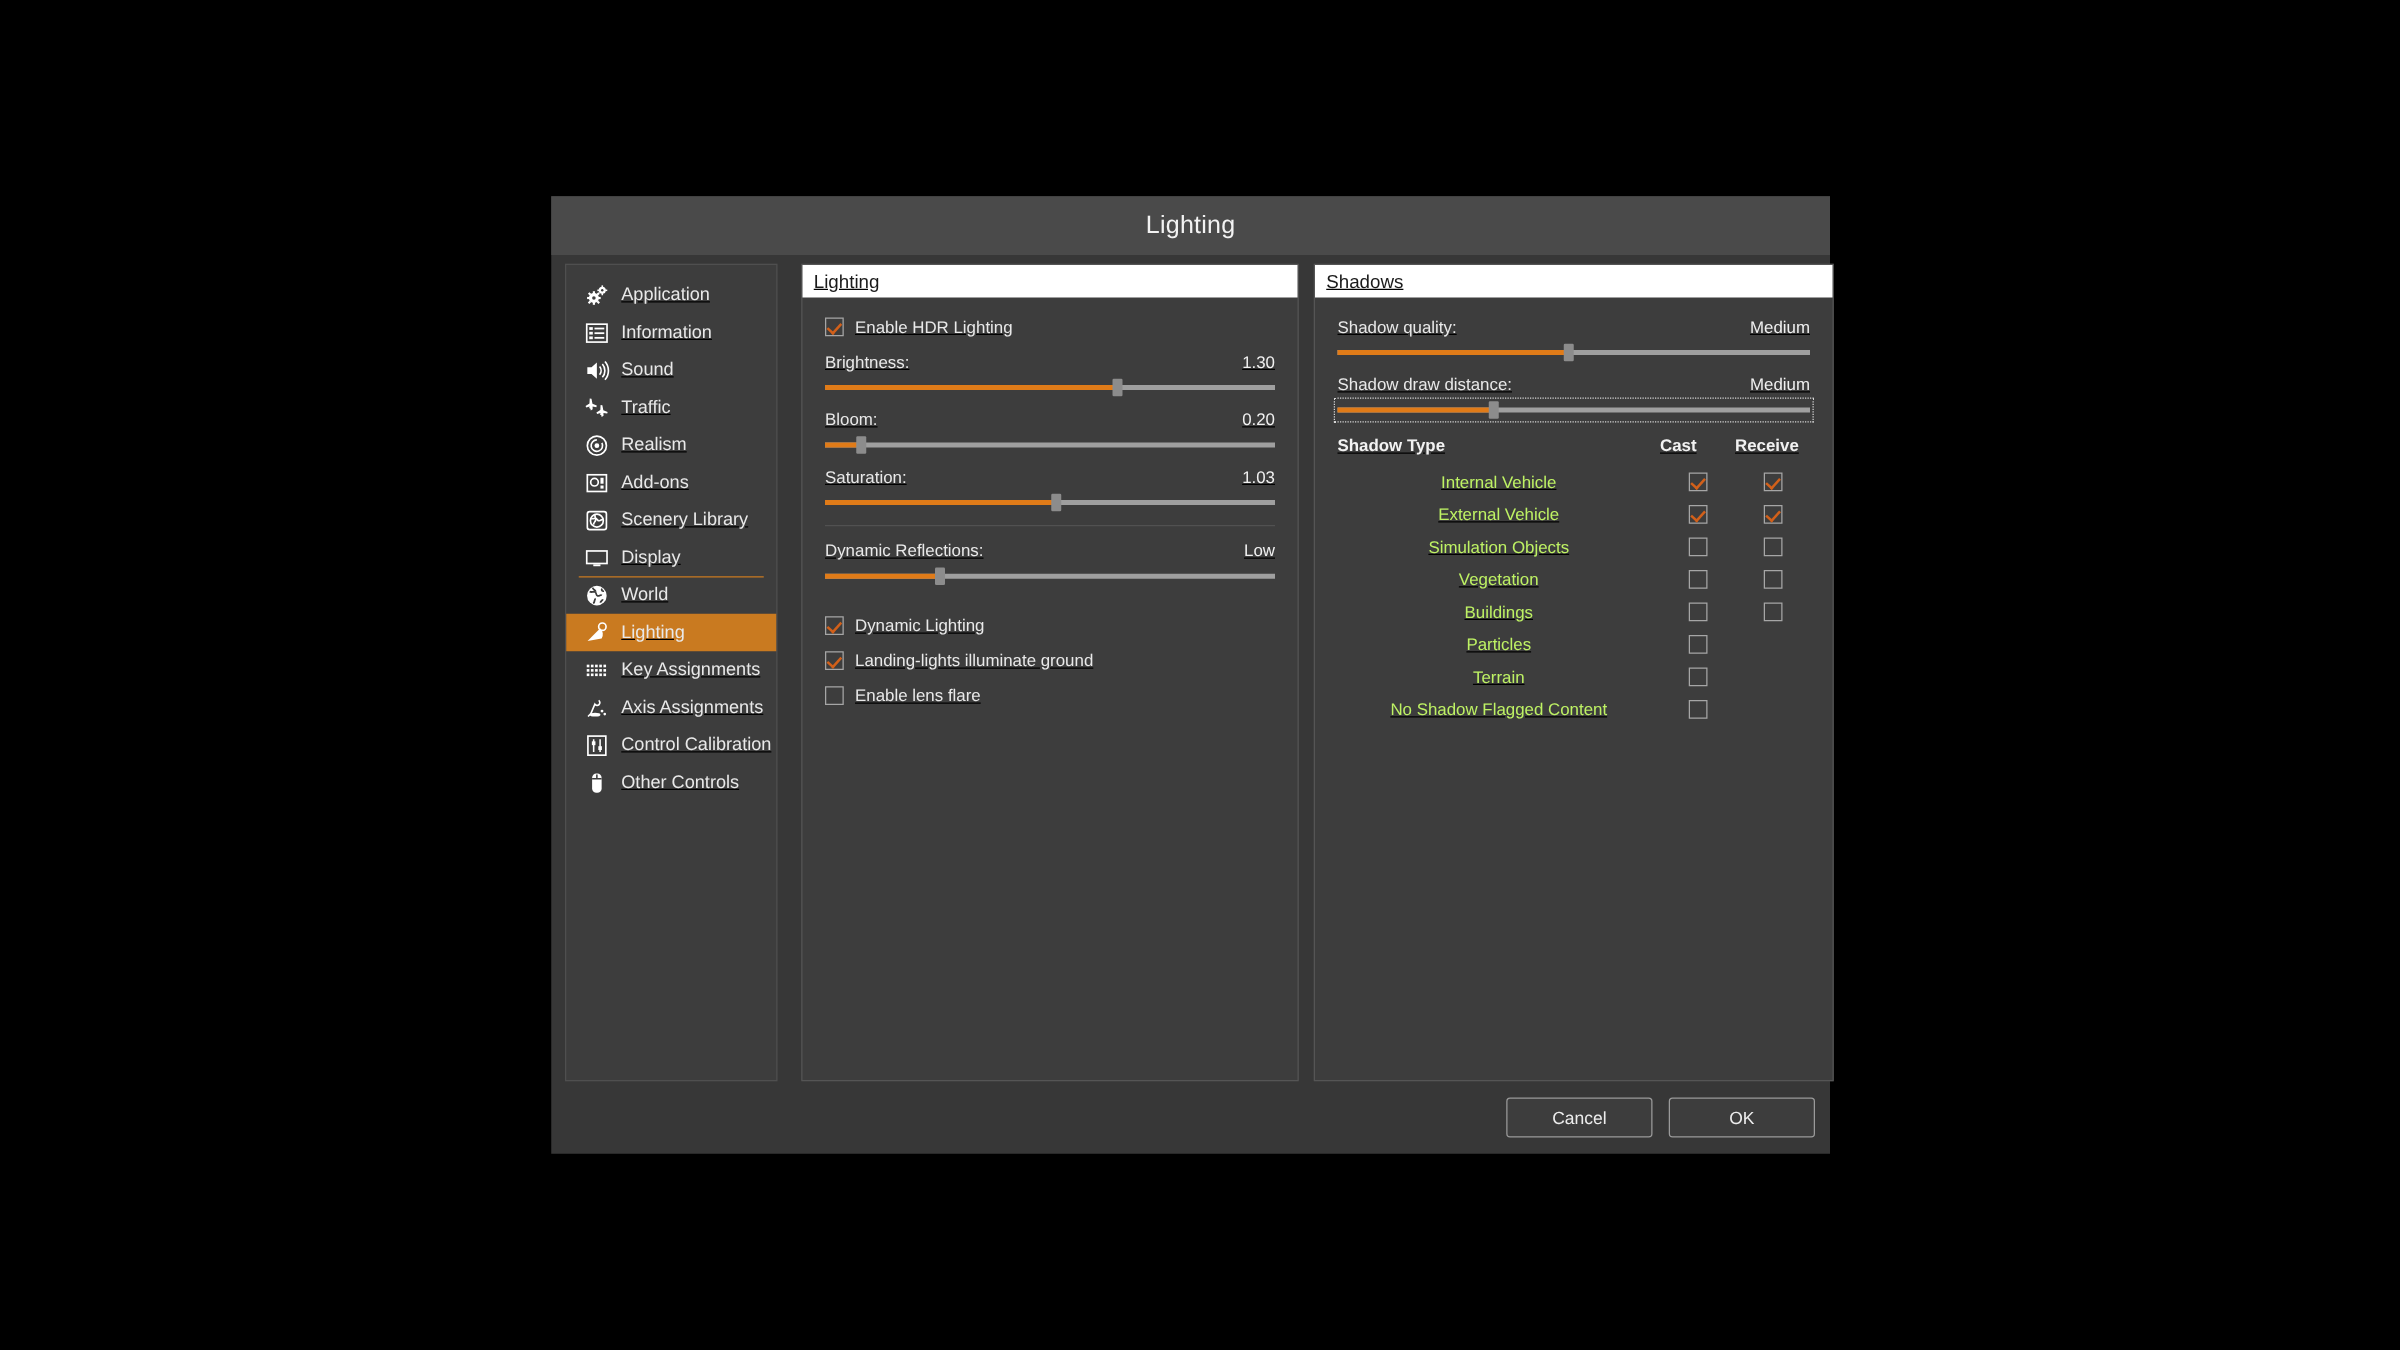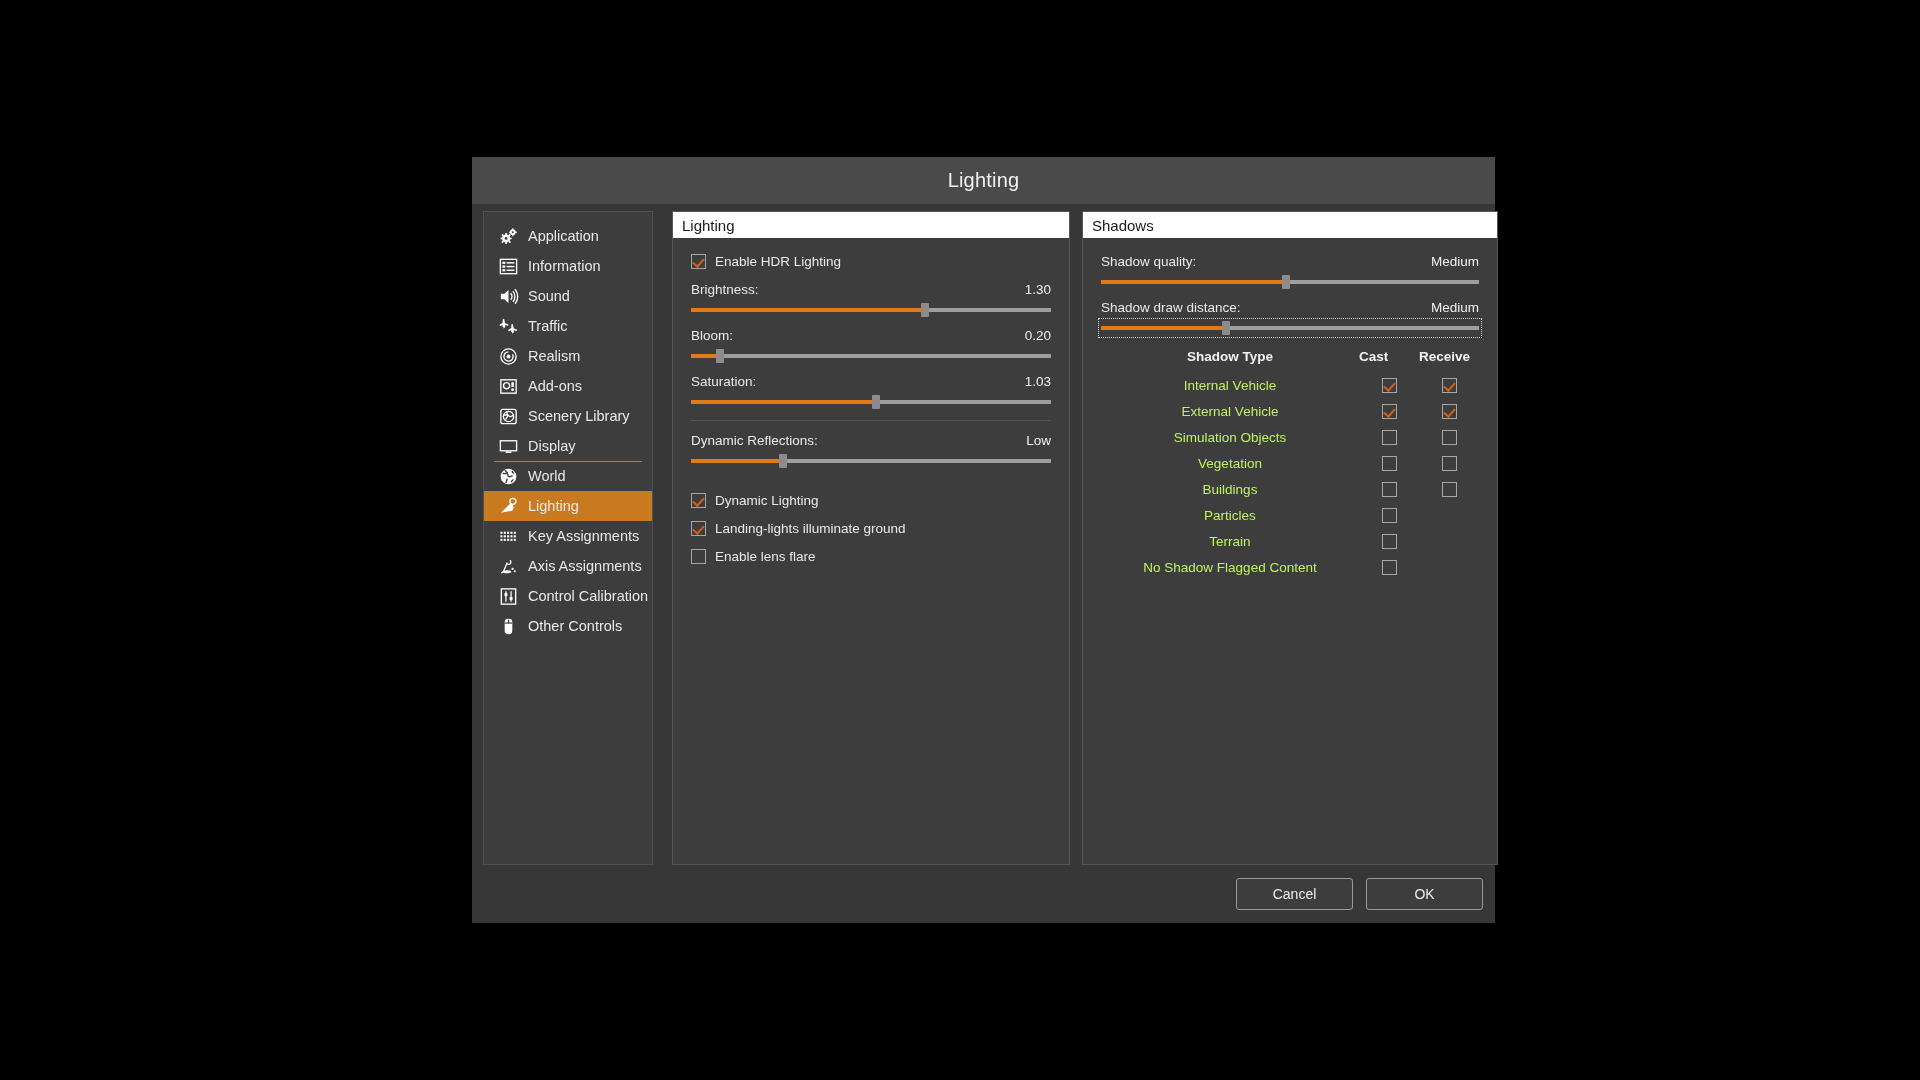--- a/index.html
+++ b/index.html
@@ -6,40 +6,41 @@
   html, body {
     width: 1920px; height: 1080px;
     background: #000;
     font-family: "Liberation Sans", sans-serif;
     overflow: hidden;
   }
 
   
   #dialog {
     position: absolute;
-    left: 472px; top: 157px;
+    left: 441px; top: 157px;
     width: 1023px; height: 766px;
     background: #373737;
     display: flex; flex-direction: column;
   }
   #titlebar {
     height: 47px;
     background: #4a4a4a;
     display: flex; align-items: center; justify-content: center;
     flex: 0 0 auto;
   }
   #titlebar .title {
     color: #f2f2f2; font-size: 20px; letter-spacing: .2px;
   }
 
   #body {
     flex: 1 1 auto;
     display: flex;
     padding: 7px 10px 0 11px;
     gap: 0;
+    text-decoration: underline;
   }
 
   
   #sidebar {
     width: 170px;
     background: #3d3d3d;
     border: 1px solid #4f4f4f;
     padding-top: 9px;
     flex: 0 0 auto;
   }
@@ -135,21 +136,21 @@
   .divider {
     height: 1px; background: #515151;
     margin: 9px 0 12px 0;
   }
   .spacer-sm { height: 14px; }
 
   
   table.shadow-table { border-collapse: collapse; width: 100%; margin-top: 14px; }
   table.shadow-table th {
     color: #f2f2f2; font-size: 13.5px; font-weight: bold;
-    text-align: center; padding-bottom: 8px;
+    text-align: left; padding-bottom: 8px;
   }
   table.shadow-table th.col-cast,
   table.shadow-table th.col-recv { text-align: left; width: 60px; }
   table.shadow-table td {
     color: #bef264; font-size: 13.5px;
     padding: 3px 0;
     height: 26px;
     text-align: center;
   }
   table.shadow-table td.cbcell { width: 60px; }

